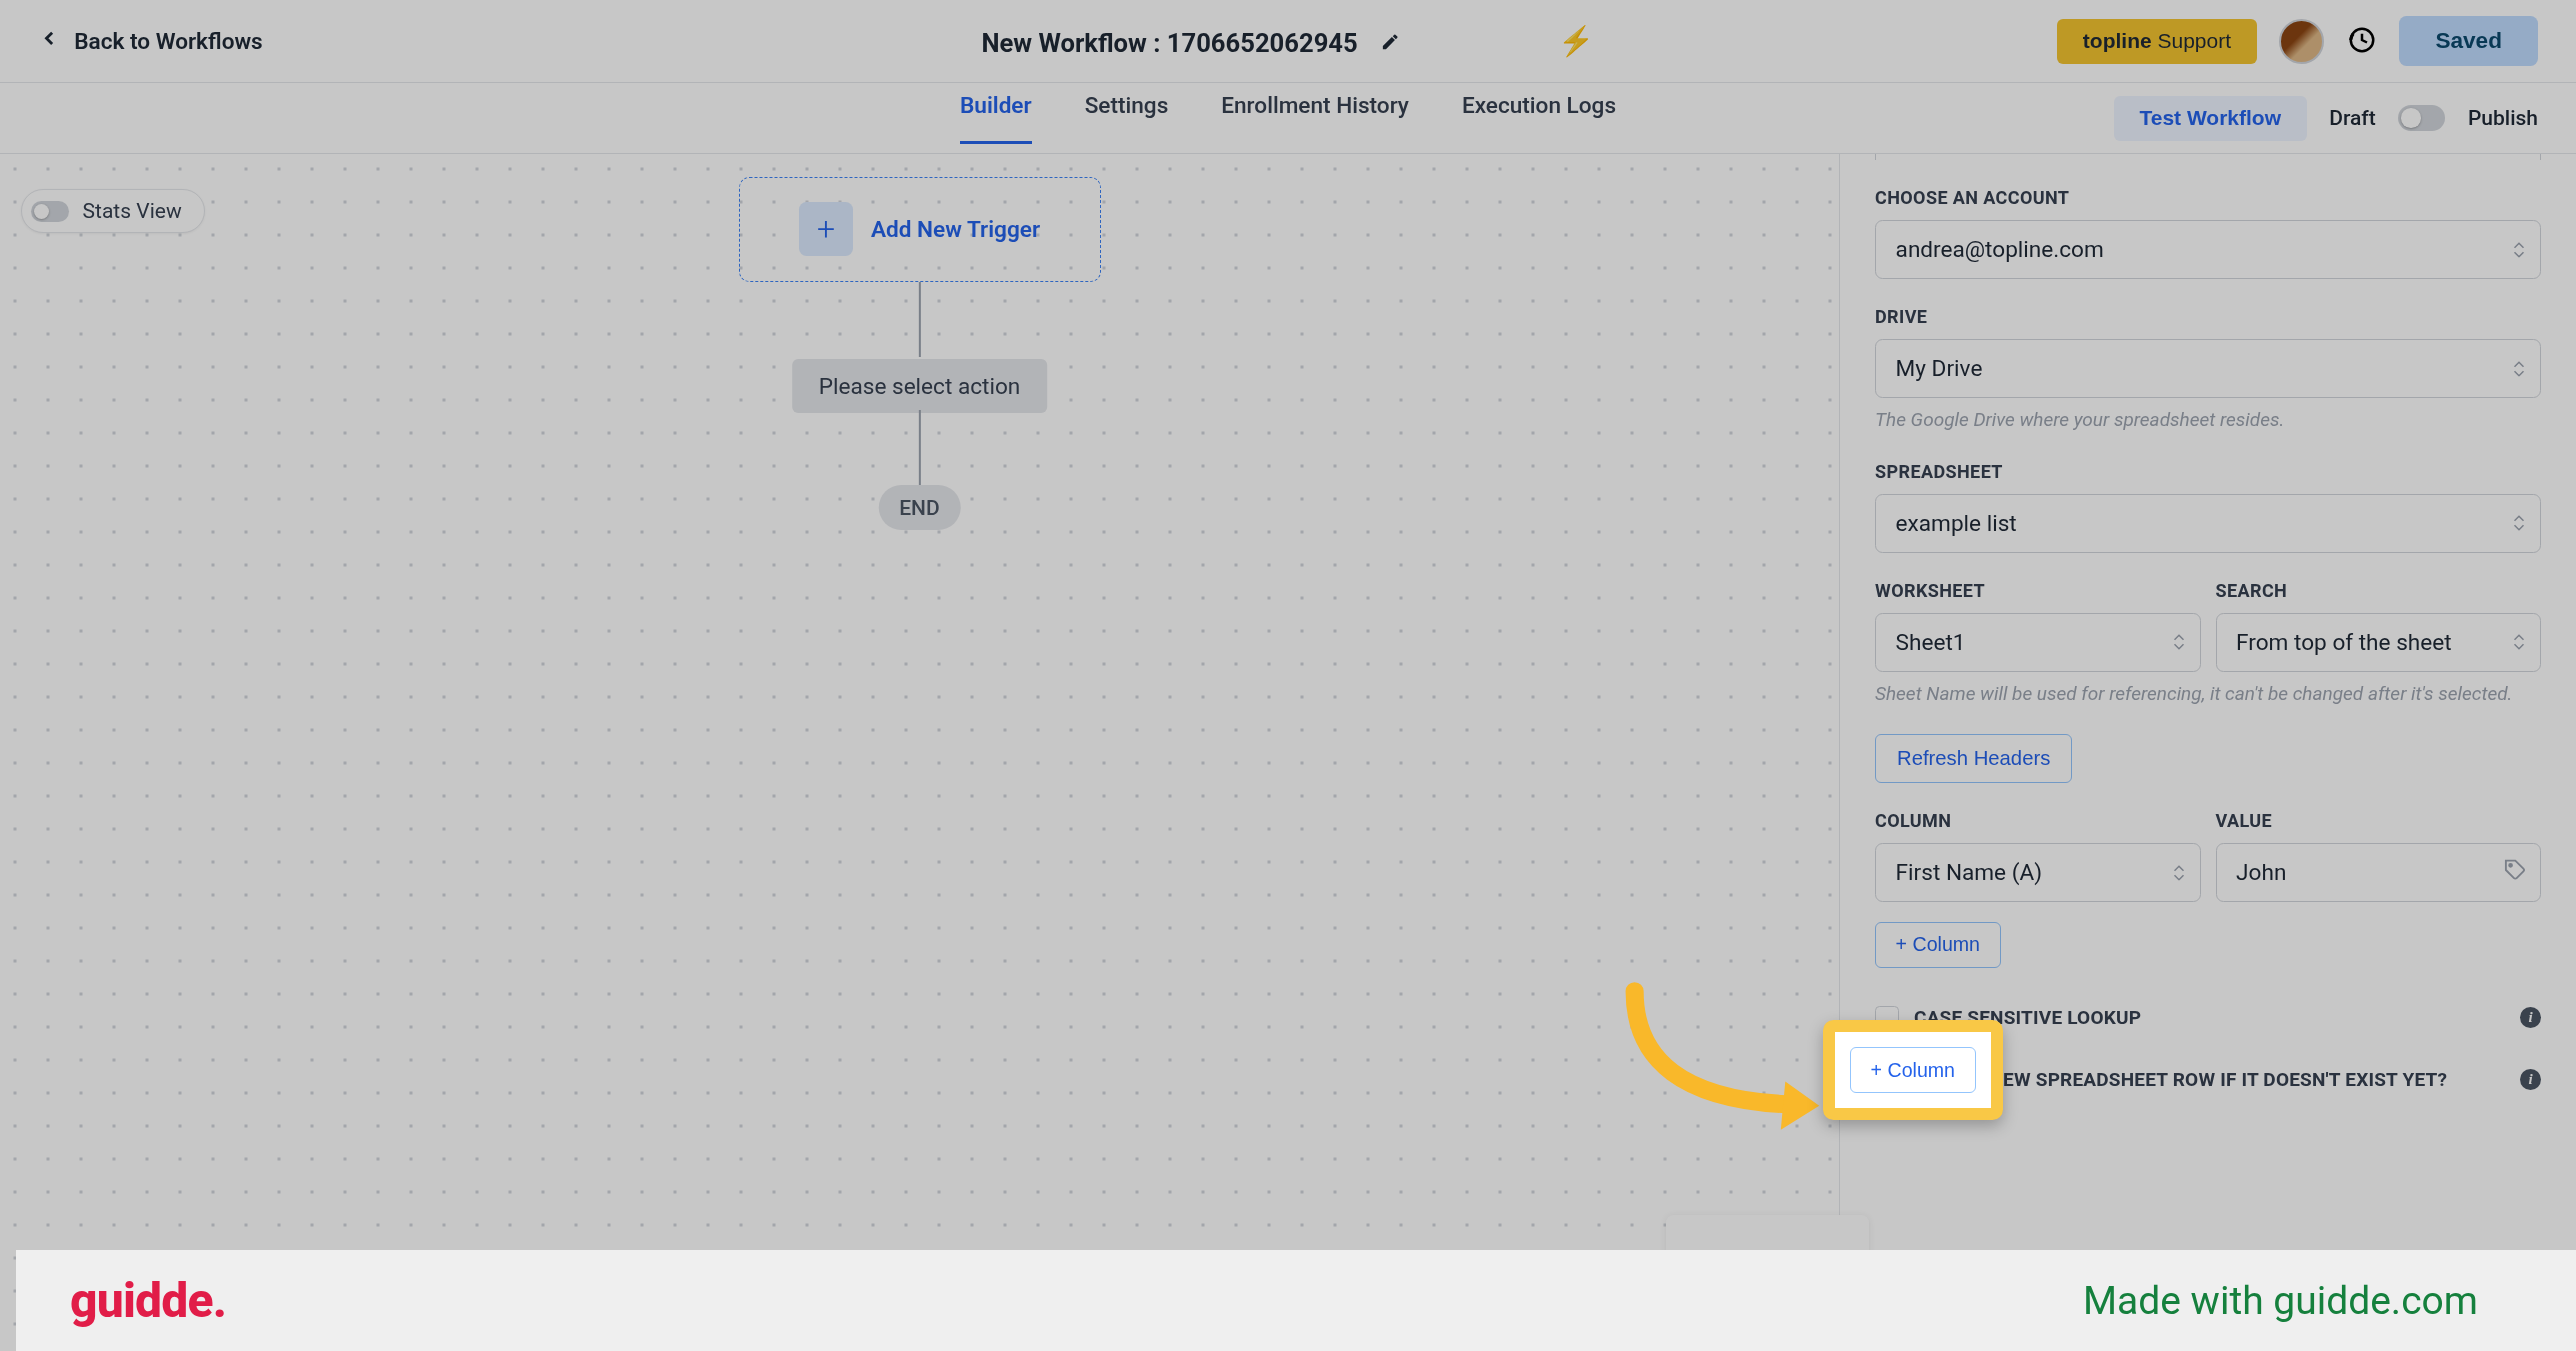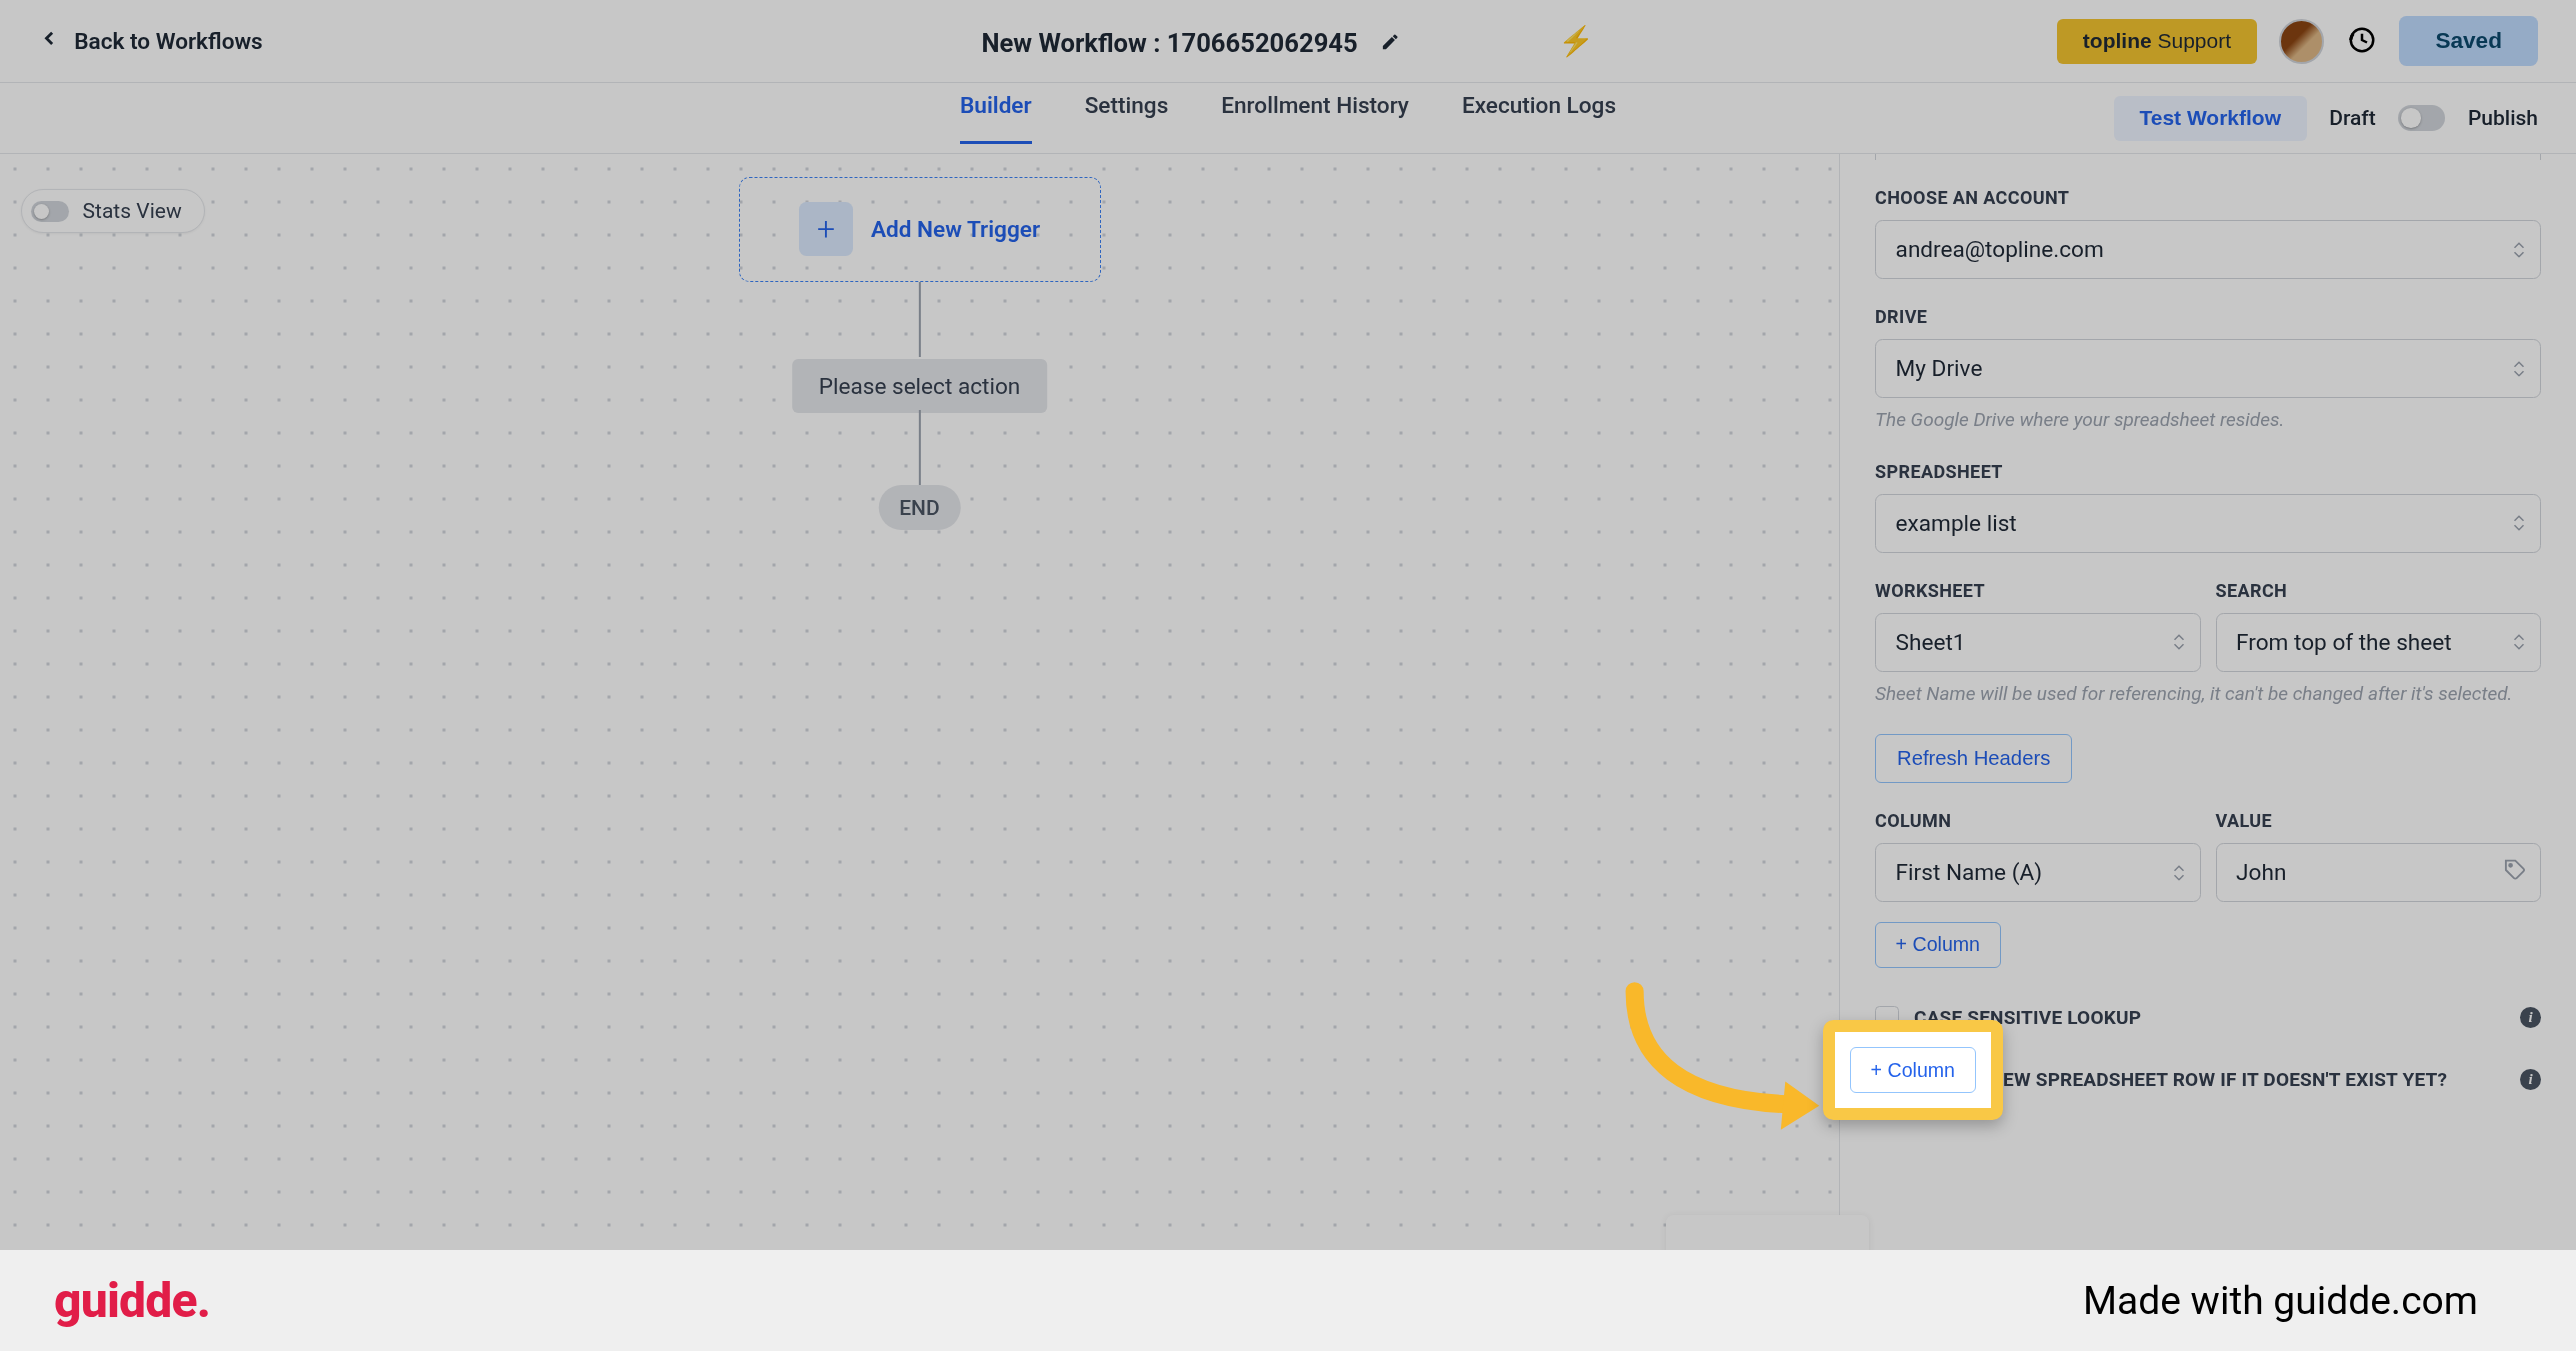--- a/index.html
+++ b/index.html
@@ -361,38 +361,38 @@
   
   .arrow-svg {
     position: absolute;
     z-index: 60;
   }
   
   
   .footer {
     position: absolute;
     bottom: 0;
-    left: 0;
+    left: 16px;
     right: 0;
     height: 101px;
     background: #efefef;
     display: flex;
     align-items: center;
     justify-content: space-between;
     padding: 0 98px 0 54px;
     z-index: 70;
   }
   .footer-logo {
     color: #e11d48;
     font-size: 48px;
     font-weight: 800;
     letter-spacing: -0.8px;
   }
   .footer-text {
-    color: #000000;
+    color: #15803d;
     font-size: 39px;
     font-weight: 400;
   }
   
   .partial-select {
     height: 21px;
     border: 1.1px solid #d1d5db;
     border-bottom: none;
     border-radius: 7.5px 7.5px 0 0;
     margin-top: -15px;

